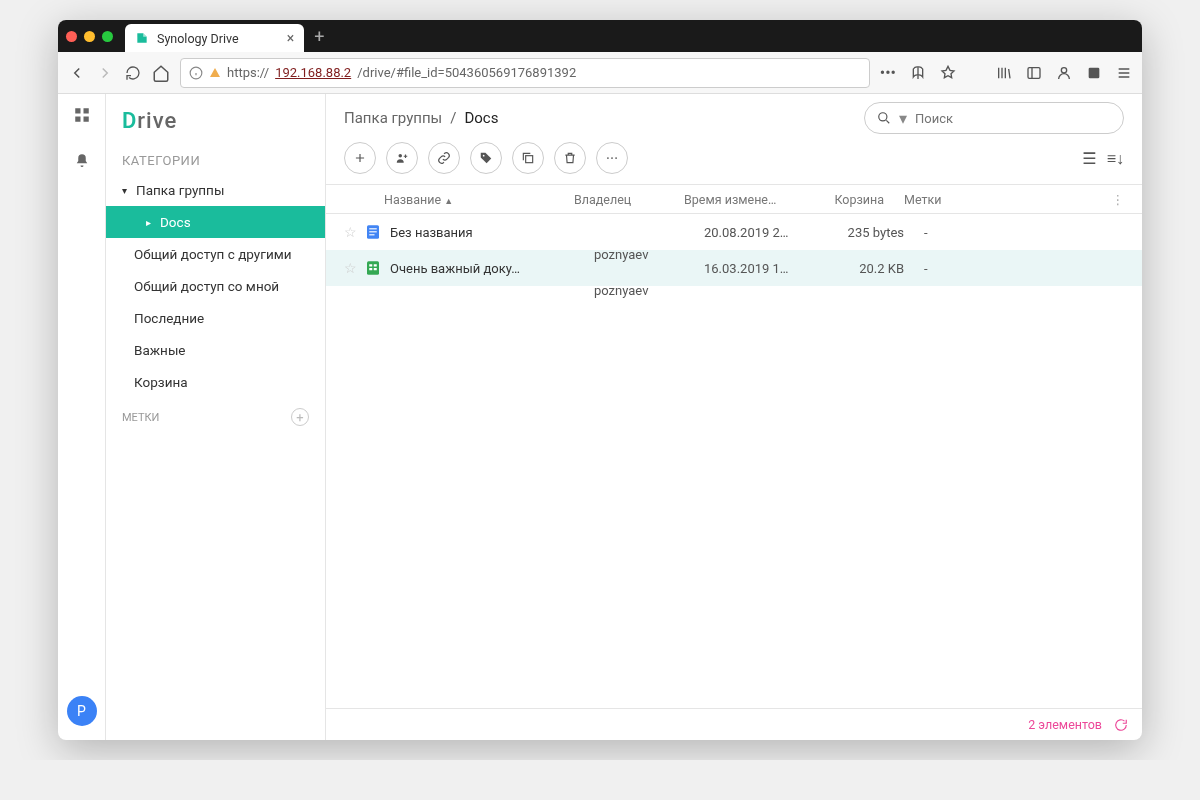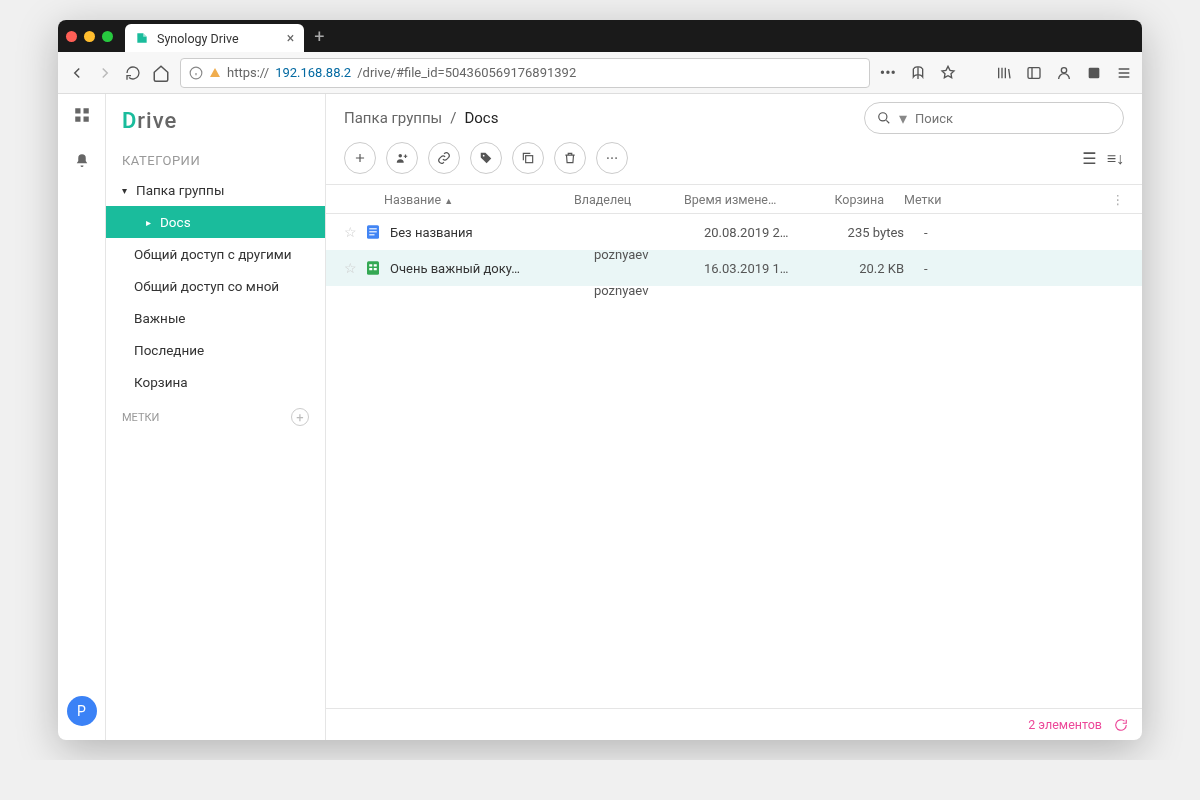--- a/index.html
+++ b/index.html
@@ -10,21 +10,21 @@
 .dot { width:11px; height:11px; border-radius:50%; }
 .dot.r{background:#ff5f56}.dot.y{background:#ffbd2e}.dot.g{background:#27c93f}
 .tab { height:28px; background:#fff; display:flex; align-items:center; padding:0 10px; border-radius:6px 6px 0 0; gap:8px; margin-top:4px; font-size:12.5px; color:#333;}
 .tab-icon { width:14px; height:14px; }
 .tab-close { color:#666; font-size:14px; margin-left:40px; cursor:pointer;}
 .newtab { color:#aaa; font-size:18px; margin-left:10px; cursor:pointer;}
 .addrbar { height:42px; background:#f7f7f7; border-bottom:1px solid #ddd; display:flex; align-items:center; padding:0 10px; gap:10px;}
 .navico { width:18px; height:18px; color:#555; cursor:pointer; display:flex; align-items:center; justify-content:center;}
 .navico.dis{color:#bbb;}
 .urlfield { flex:1; height:30px; border:1px solid #ccc; border-radius:4px; background:#fff; display:flex; align-items:center; padding:0 8px; gap:6px; font-size:13px; color:#666;}
-.urlfield .host{color:#0369a1;}
+.urlfield .host{color:#7f1d1d;text-decoration:underline;}
 .addricons{display:flex;gap:14px;align-items:center;color:#555;}
 .app { flex:1; display:flex; overflow:hidden; }
 .rail { width:48px; border-right:1px solid #e5e5e5; display:flex; flex-direction:column; align-items:center; padding-top:12px; gap:28px;}
 .rail-ico{width:18px;height:18px;color:#666;cursor:pointer;}
 .rail .avatar{width:30px;height:30px;border-radius:50%;background:#3b82f6;color:#fff;display:flex;align-items:center;justify-content:center;font-size:14px;margin-top:auto;margin-bottom:14px;}
 .sidebar{width:220px;border-right:1px solid #e5e5e5;padding:14px 0 0 0;display:flex;flex-direction:column;}
 .logo{font-size:22px;font-weight:500;color:#666;padding:0 16px 14px;letter-spacing:1px;}
 .logo .d{color:#1abc9c;font-weight:600;}
 .sec-label{font-size:13px;color:#999;padding:6px 16px;letter-spacing:0.5px;}
 .tree{font-size:13.5px;color:#333;}
@@ -180,24 +180,24 @@
             <span class="tree-caret">▸</span>
             <span>Docs</span>
           </div>
         <div class="tree-item indent">
             <span>Общий доступ с другими</span>
           </div>
         <div class="tree-item indent">
             <span>Общий доступ со мной</span>
           </div>
         <div class="tree-item indent">
+            <span>Последние</span>
+          </div>
+        <div class="tree-item indent">
             <span>Важные</span>
-          </div>
-        <div class="tree-item indent">
-            <span>Последние</span>
           </div>
         <div class="tree-item indent">
             <span>Корзина</span>
           </div>
       </div>
       <div class="labels-row">
         <span>МЕТКИ</span>
         <div class="plus-circ">+</div>
       </div>
     </div>

